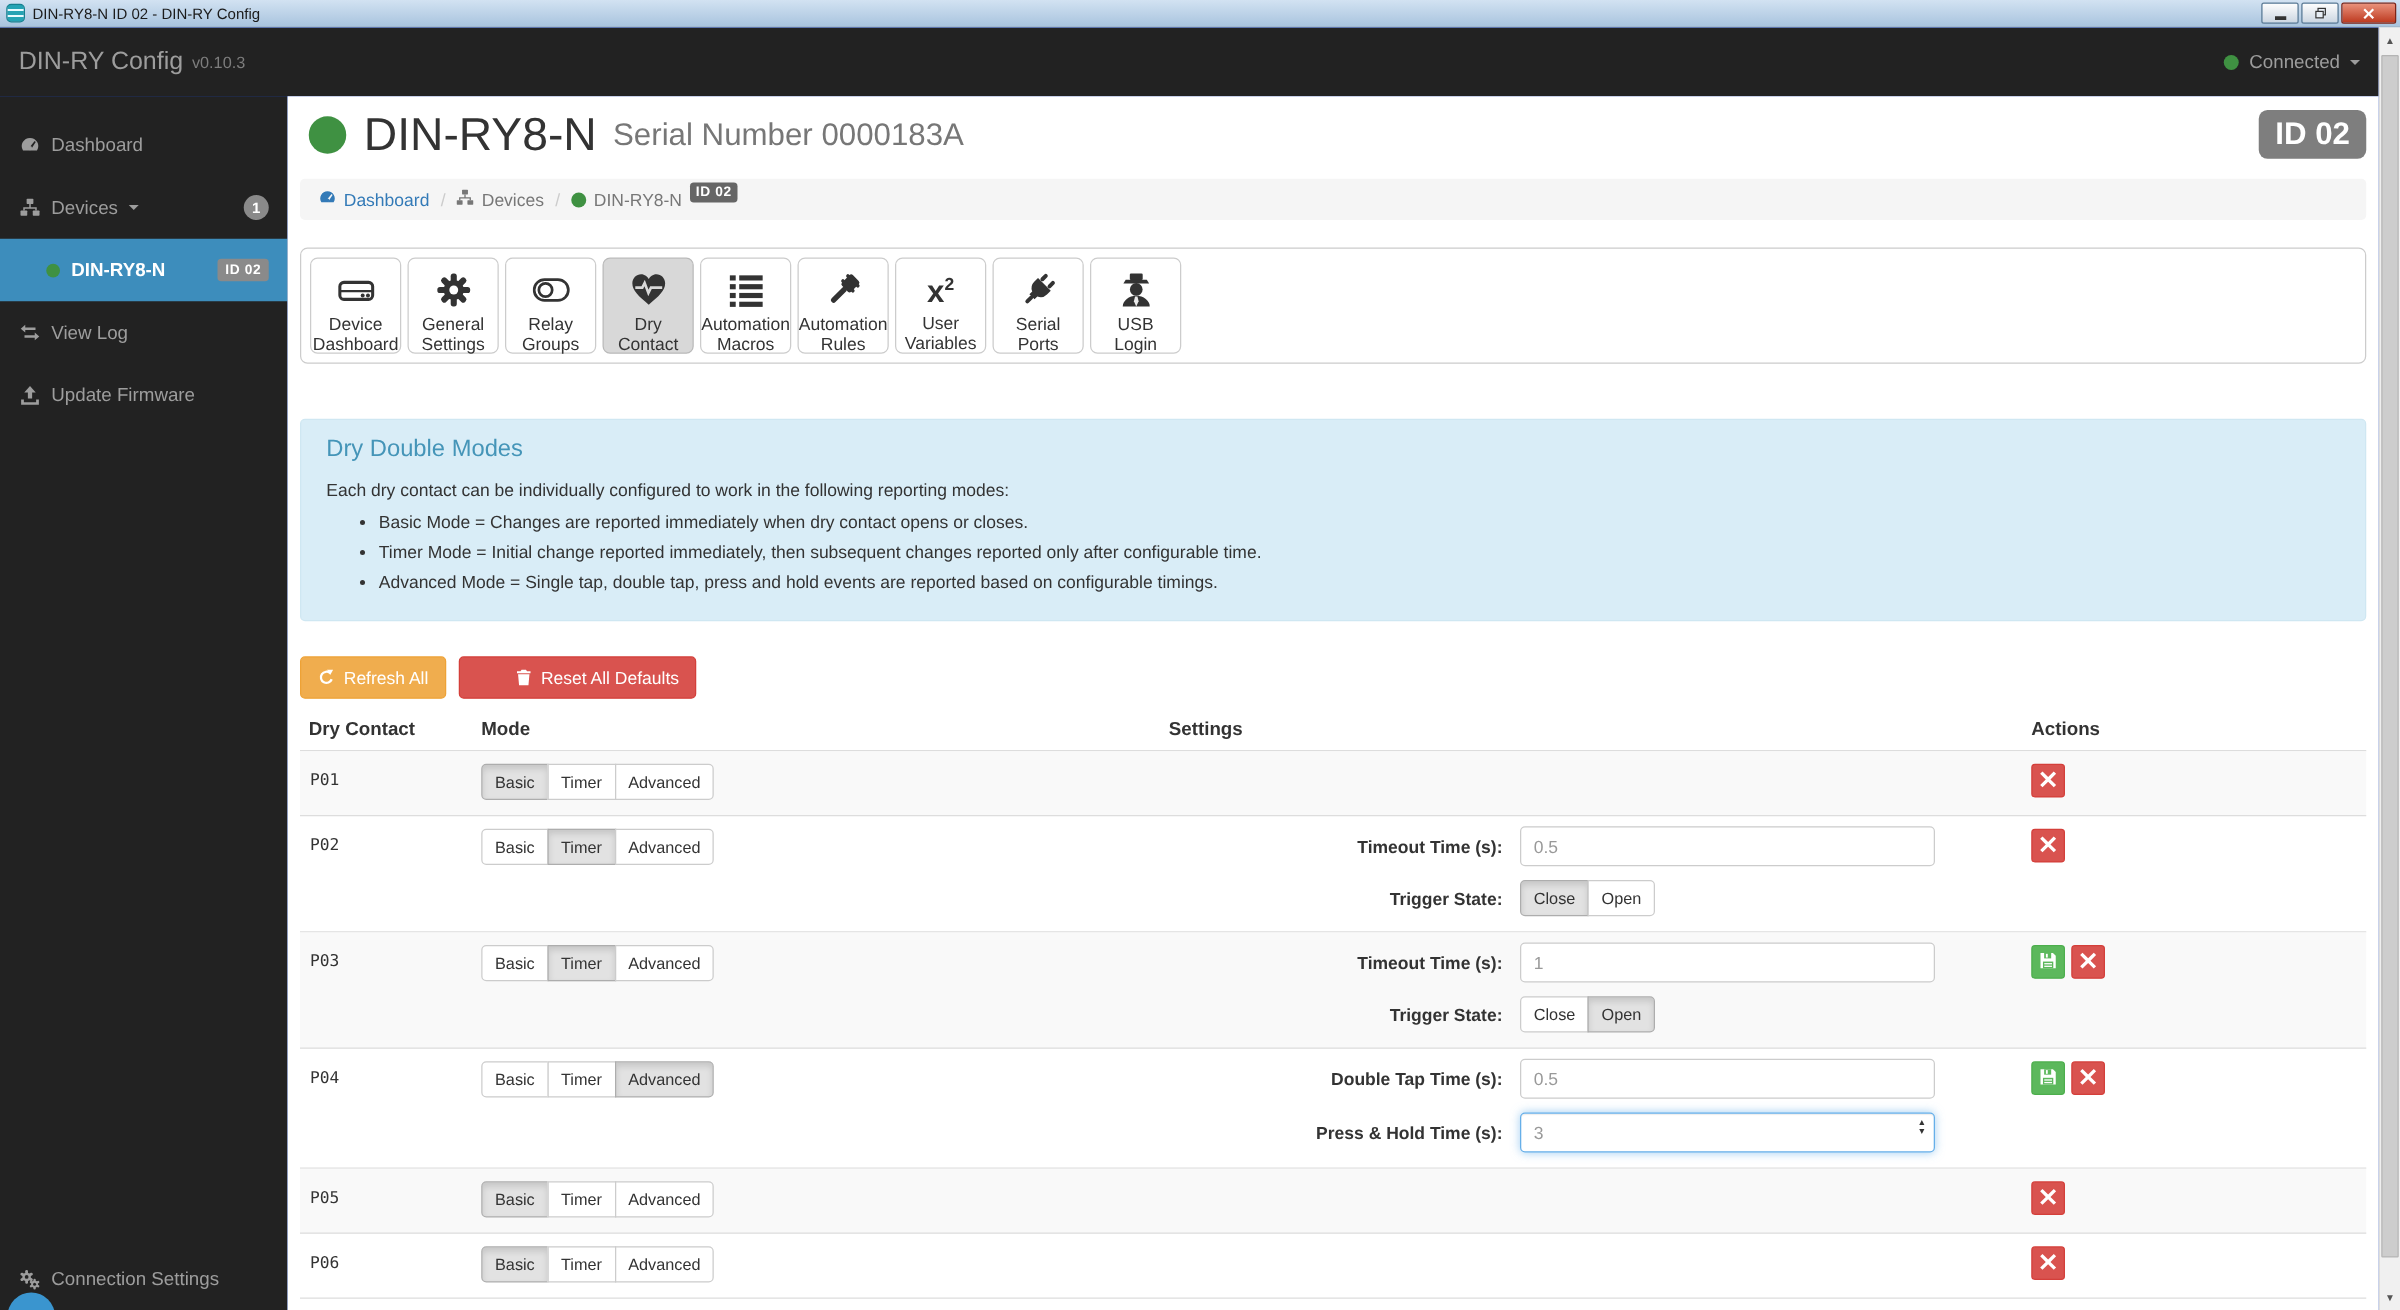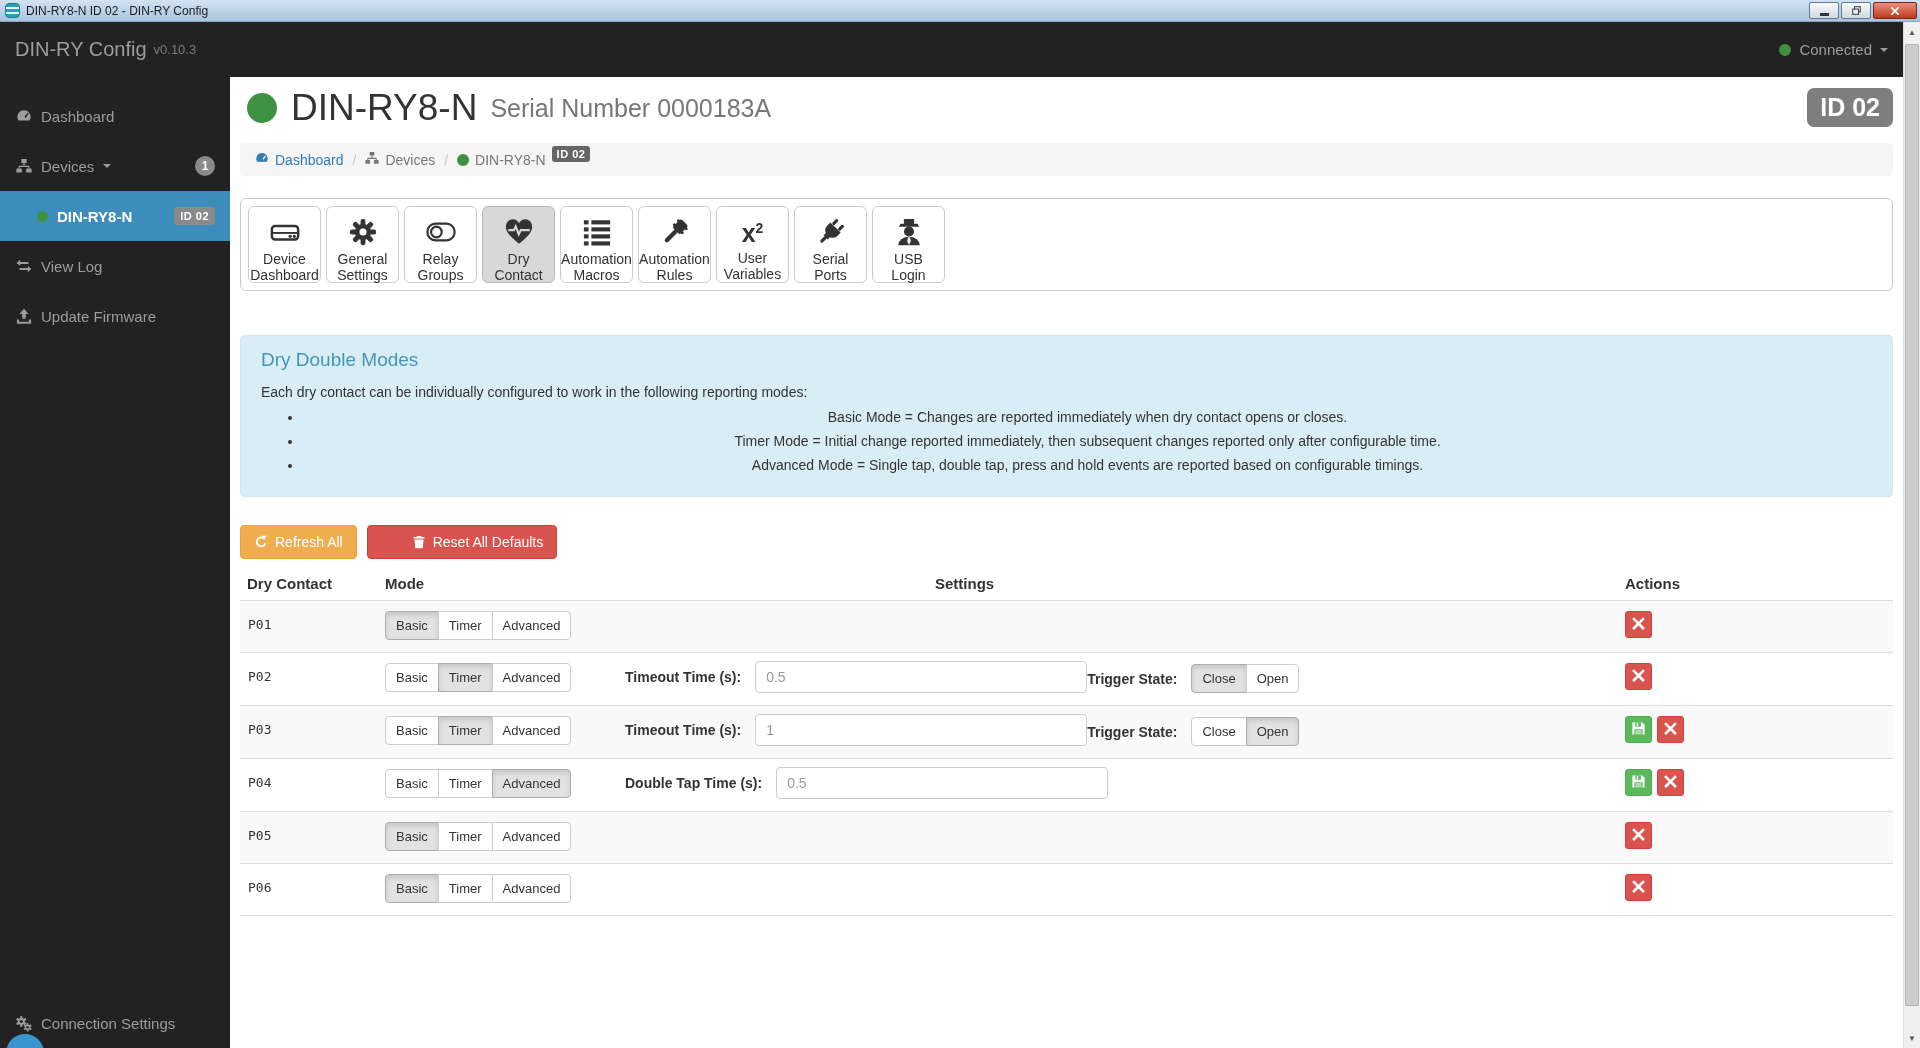--- a/index.html
+++ b/index.html
@@ -71,41 +71,41 @@
     font-family:"Liberation Sans",sans-serif;}
   .tab.active{background:#d8d8d8;border-color:#b9b9b9;--hole:#d8d8d8;}
   .tab-icon{height:32px;display:flex;align-items:flex-end;justify-content:center;margin-top:10px;}
   .tab-icon svg{width:30px;height:30px;}
 
   .well{background:#d9edf7;border:1px solid #cfe7f2;border-radius:4px;margin-top:44px;
     padding:13px 20px 15px;color:#333;font-size:14px;}
   .well-title{color:#4595b8;font-size:19px;margin-bottom:13px;}
   .well p{margin:8px 0;}
   .well ul{margin:9px 0 4px;padding-left:42px;}
-  .well li{margin:8px 0;text-align:center;}
+  .well li{margin:8px 0;}
 
   .toolbar{margin-top:28px;display:flex;gap:10px;}
   .btnc{color:#fff;font-size:14px;padding:8px 13px;border-radius:4px;border:1px solid;cursor:pointer;
     display:flex;gap:7px;align-items:center;font-family:"Liberation Sans",sans-serif;}
   .btn-orange{background:#f0ad4e;border-color:#eea236;}
   .btn-red{background:#d9534f;border-color:#d43f3a;padding-left:44px;}
   .btnc svg{width:14px;height:14px;}
 
   
   .dtable{margin-top:10px;}
   .thead,.trow{display:grid;grid-template-columns:145px 240px 1fr 283px;}
   .thead{padding:6px 0 8px;border-bottom:1px solid #ddd;font-weight:bold;font-size:15px;color:#333;}
   .th-contact{padding-left:7px;}
   .th-settings{padding-left:310px;}
   .th-actions{padding-left:15px;}
   .trow{border-bottom:1px solid #ddd;padding:8px 0 12px;min-height:52px;}
   #rows .trow:nth-child(odd){background:#f9f9f9;}
   .c-contact{font-family:"DejaVu Sans Mono",monospace;font-size:13px;color:#333;padding:8px 0 0 8px;}
   .c-mode{padding-top:2px;}
-  .c-settings{display:flex;flex-direction:row;align-items:flex-end;padding-right:62px;}
+  .c-settings{display:flex;flex-direction:column;gap:11px;align-items:flex-end;padding-right:62px;}
   .srow{display:flex;align-items:center;gap:14px;}
   .slabel{font-weight:bold;font-size:14px;color:#333;}
   .ctl{width:332px;display:flex;}
   .finput{width:100%;height:32px;border:1px solid #ccc;border-radius:4px;padding:0 10px;
     font-size:14px;color:#999;font-family:"Liberation Sans",sans-serif;background:#fff;}
   .numwrap{position:relative;width:100%;}
   .finput.foc{border-color:#66afe9;outline:none;
     box-shadow:inset 0 1px 1px rgba(0,0,0,.075),0 0 8px rgba(102,175,233,.6);}
   .spinner{position:absolute;right:7px;top:5px;display:flex;flex-direction:column;line-height:7px;
     font-size:7px;color:#333;cursor:pointer;}
@@ -515,20 +515,29 @@
                 <button class="tbtn">Timer</button>
                 <button class="tbtn on">Advanced</button>
               </span></span>
             <span class="c-settings">
               <div class="srow">
                 <label class="slabel">Double Tap Time (s):</label>
                 <span class="ctl">
                   <input class="finput" value="0.5" style="">
                 </span>
               </div>
+              <div class="srow">
+                <label class="slabel">Press &amp; Hold Time (s):</label>
+                <span class="ctl">
+                  <span class="numwrap"><input class="finput foc" value="3" style=""><span class="spinner">
+                      <i>▲</i>
+                      <i>▼</i>
+                    </span></span>
+                </span>
+              </div>
             </span>
             <span class="c-actions">
               <button class="abtn save">
                 <span><svg viewBox="0 0 16 16">
                     <path d="M1.5 1.5h10.6l2.4 2.4v10.6H1.5z" fill="#fff"></path>
                     <rect x="4.6" y="1.5" width="6" height="4.6" fill="#5cb85c"></rect>
                     <rect x="6.1" y="2.2" width="1.6" height="3.2" fill="#fff"></rect>
                     <rect x="3.6" y="8.8" width="8.8" height="5.7" fill="#5cb85c"></rect>
                     <rect x="4.7" y="10.1" width="6.6" height="1.1" fill="#fff"></rect>
                     <rect x="4.7" y="12.3" width="6.6" height="1.1" fill="#fff"></rect>

